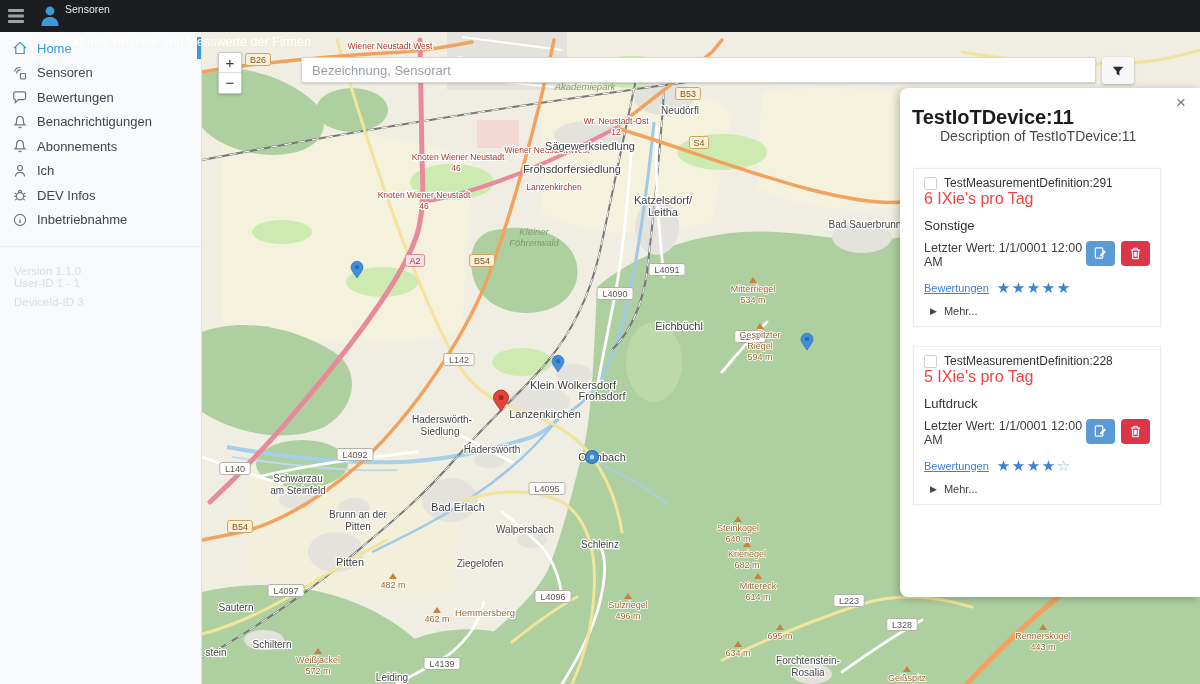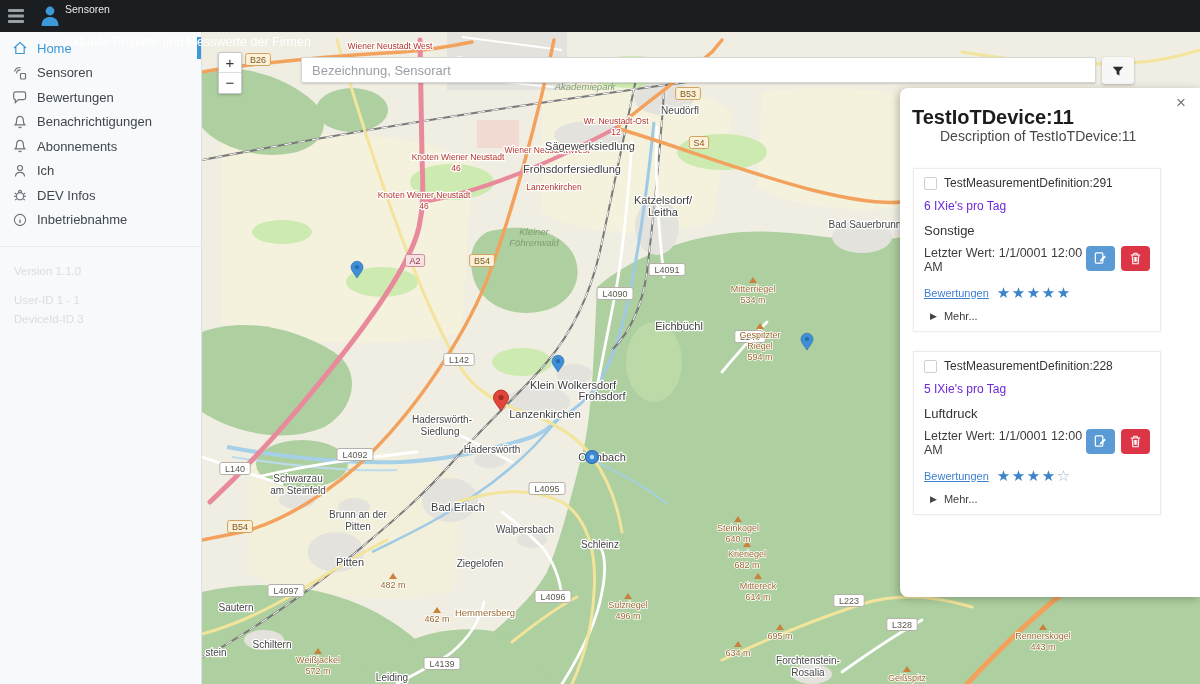--- a/index.html
+++ b/index.html
@@ -17,21 +17,21 @@
   #sidebar { position:absolute; left:0; top:32px; width:202px; height:652px; background:#f8f9fa; border-right:1px solid #dde1e5; z-index:30; }
   .side-item { position:relative; height:24.5px; display:flex; align-items:center; padding-left:12px; font-size:13px; color:#3f4750; cursor:pointer; }
   .side-item .ic { width:16px; height:16px; margin-right:9px; display:inline-flex; color:#6c757d; }
   .side-item.active { color:#3b99d9; }
   .side-item.active .ic { color:#3b99d9; }
   .side-item.active::after { content:""; position:absolute; right:0; top:1px; width:4px; height:22px; background:#3b99d9; }
   #side-list { padding-top:4px; }
   #side-divider { margin:14px 0 0 0; border-top:1px solid #e9ecef; }
   #side-footer { padding:18px 0 0 14px; }
   .side-foot-line { font-size:11.5px; color:#dadde0; margin-bottom:7px; }
-  .side-foot-line.first { margin-bottom:17px; }
+  .side-foot-line.first { margin-bottom:0; }
 
   
   #maparea { position:absolute; left:202px; top:32px; width:998px; height:652px; z-index:1; background:#f0eee2; }
   #mapsvg { position:absolute; left:0; top:0; }
   text { paint-order:stroke; stroke:#ffffff; stroke-width:2.4px; stroke-linejoin:round; }
   .mt-town   { font-size:11px;  fill:#3d3d3d; text-anchor:middle; }
   .mt-village{ font-size:10px;  fill:#474747; text-anchor:middle; }
   .mt-red    { font-size:8.5px; fill:#b2352c; text-anchor:middle; }
   .mt-peak   { font-size:9px;   fill:#99682f; text-anchor:middle; stroke-width:1.6px; }
   .mt-hamlet { font-size:9.5px; fill:#9a6a33; text-anchor:middle; }
@@ -51,21 +51,21 @@
   
   #panel { position:absolute; left:900px; top:88px; width:300px; height:509px; background:#fff; border-radius:8px 0 0 8px; box-shadow:-2px 2px 8px rgba(0,0,0,.25); z-index:20; }
   #panel-close { position:absolute; right:14px; top:6px; font-size:17px; color:#777; cursor:pointer; line-height:1; }
   #panel-title { position:absolute; left:12px; top:18px; font-size:20px; font-weight:bold; color:#1c1c1e; }
   #panel-desc { position:absolute; left:12px; top:40px; font-size:14px; color:#48484a;margin-left:28px; }
   #cards { position:absolute; left:13px; top:80px; width:248px; }
   .card { background:#fff; border:1px solid #ececec; border-radius:0; padding:7px 10px 9px 10px; margin-bottom:19px; box-shadow:0 0 2px rgba(0,0,0,.06); }
   .cb-row { display:flex; align-items:center; }
   .cb { width:13px; height:13px; border:1px solid #cfcfcf; border-radius:2px; background:#fff; margin-right:7px; flex:0 0 auto; cursor:pointer; }
   .card-name { font-size:12px; color:#333; }
-  .card-line1 { font-size:12px; color:#6d28d9; margin-top:9px; }
+  .card-line1 { font-size:16px; color:#ef4444; }
   .card-cat { font-size:13px; color:#333; margin-top:10px; }
   .val-row { display:flex; align-items:flex-start; margin-top:8px; }
   .val-txt { font-size:12.5px; color:#3d3d3d; flex:1 1 auto; }
   .btn { width:32px; height:25px; border:none; border-radius:4px; display:flex; align-items:center; justify-content:center; cursor:pointer; }
   .btn.edit { margin-right:6px; }
   .rate-row { display:flex; align-items:center; margin-top:11px; }
   .rate-link { font-size:11px; text-decoration:underline; cursor:pointer; margin-right:8px; }
   .stars { font-size:15px; letter-spacing:1.5px; line-height:1; }
   .star-off { }
   .more-row { display:flex; align-items:center; margin-top:10px; font-size:11px; color:#3d3d3d; cursor:pointer; }

